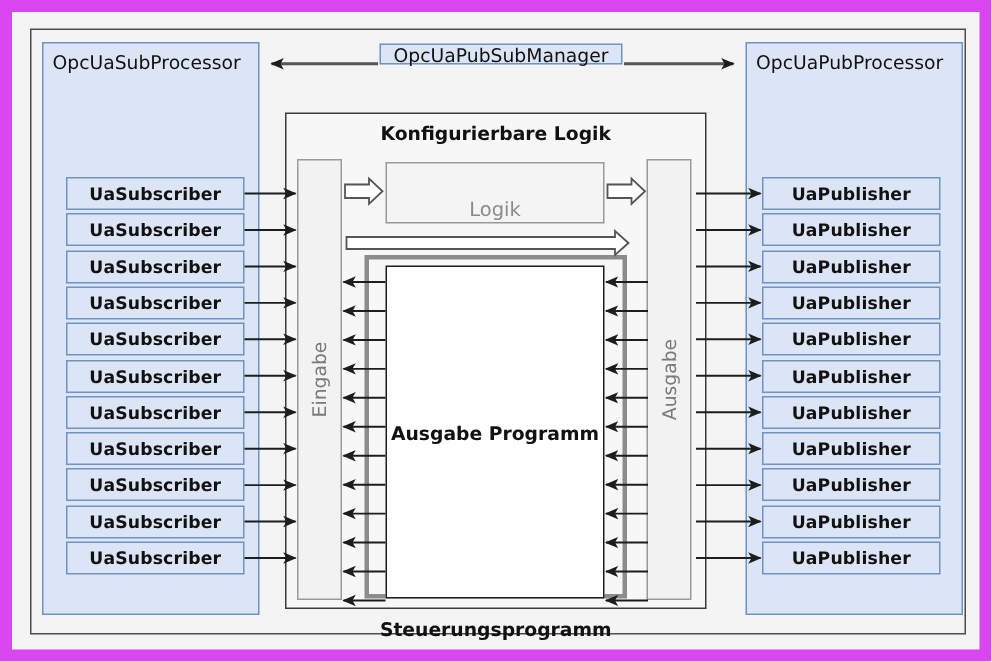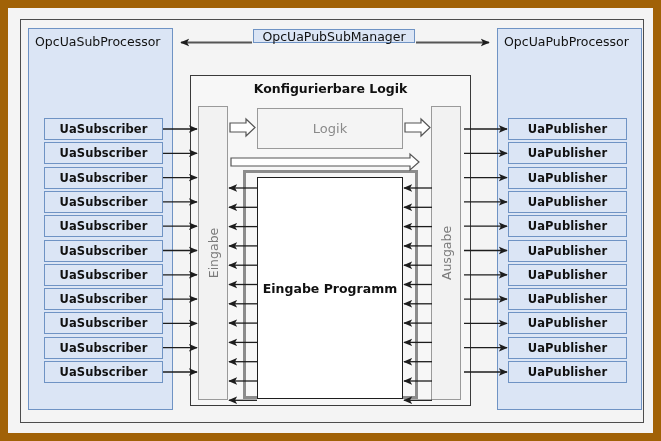--- a/index.html
+++ b/index.html
@@ -8,21 +8,21 @@
     background: #ffffff;
   }
   body {
     font-family: "DejaVu Sans", "Liberation Sans", sans-serif;
   }
 
   #canvas {
     position: relative;
     width: 661px;
     height: 441px;
-    background: #a16207;
+    background: #d946ef;
     box-sizing: border-box;
     overflow: hidden;
   }
 
   
   .outer-frame {
     position: absolute;
     left: 8px;
     top: 8px;
     width: 645px;
@@ -183,37 +183,38 @@
     <span>OpcUaPubSubManager</span>
   </div>
 
   <div class="blue-panel processor-box" style="left:497px; top:28px; width:145px; height:382px;">
     <span class="processor-label">OpcUaPubProcessor</span>
   </div>
 
   <div class="logic-frame" style="left:190px; top:75px; width:281px; height:331px;">
     <span class="logic-title">Konfigurierbare Logik</span>
   </div>
+  <span class="steuer-title" style="left:190px; top:412px; width:281px;">Steuerungsprogramm</span>
 
   <div class="gray-col" style="left:198px; top:106px; width:30px; height:294px;">
     <span class="vert-label">Eingabe</span>
   </div>
 
   <div class="gray-col" style="left:431px; top:106px; width:30px; height:294px;">
     <span class="vert-label">Ausgabe</span>
   </div>
 
-  <div class="logik-box" style="left:257px; top:108px; width:146px; height:41px;">
+  <div class="logik-box" style="left:257px; top:108px; width:146px; height:41px;align-items:flex-end;">
     <span>Logik</span>
   </div>
 
   <div class="native-shell" style="left:243px; top:170px; width:175px; height:229px;"></div>
 
   <div class="native-box" style="left:257px; top:177px; width:146px; height:222px;">
-    <span>Eingabe Programm</span>
+    <span>Ausgabe Programm</span>
   </div>
 
   <div id="subscriber-list">
       <div class="blue-box" style="left: 44px; top: 118px; width: 119px; height: 22px;">
         <span>UaSubscriber</span>
       </div>
       <div class="blue-box" style="left: 44px; top: 142.3px; width: 119px; height: 22px;">
         <span>UaSubscriber</span>
       </div>
       <div class="blue-box" style="left: 44px; top: 166.6px; width: 119px; height: 22px;">

